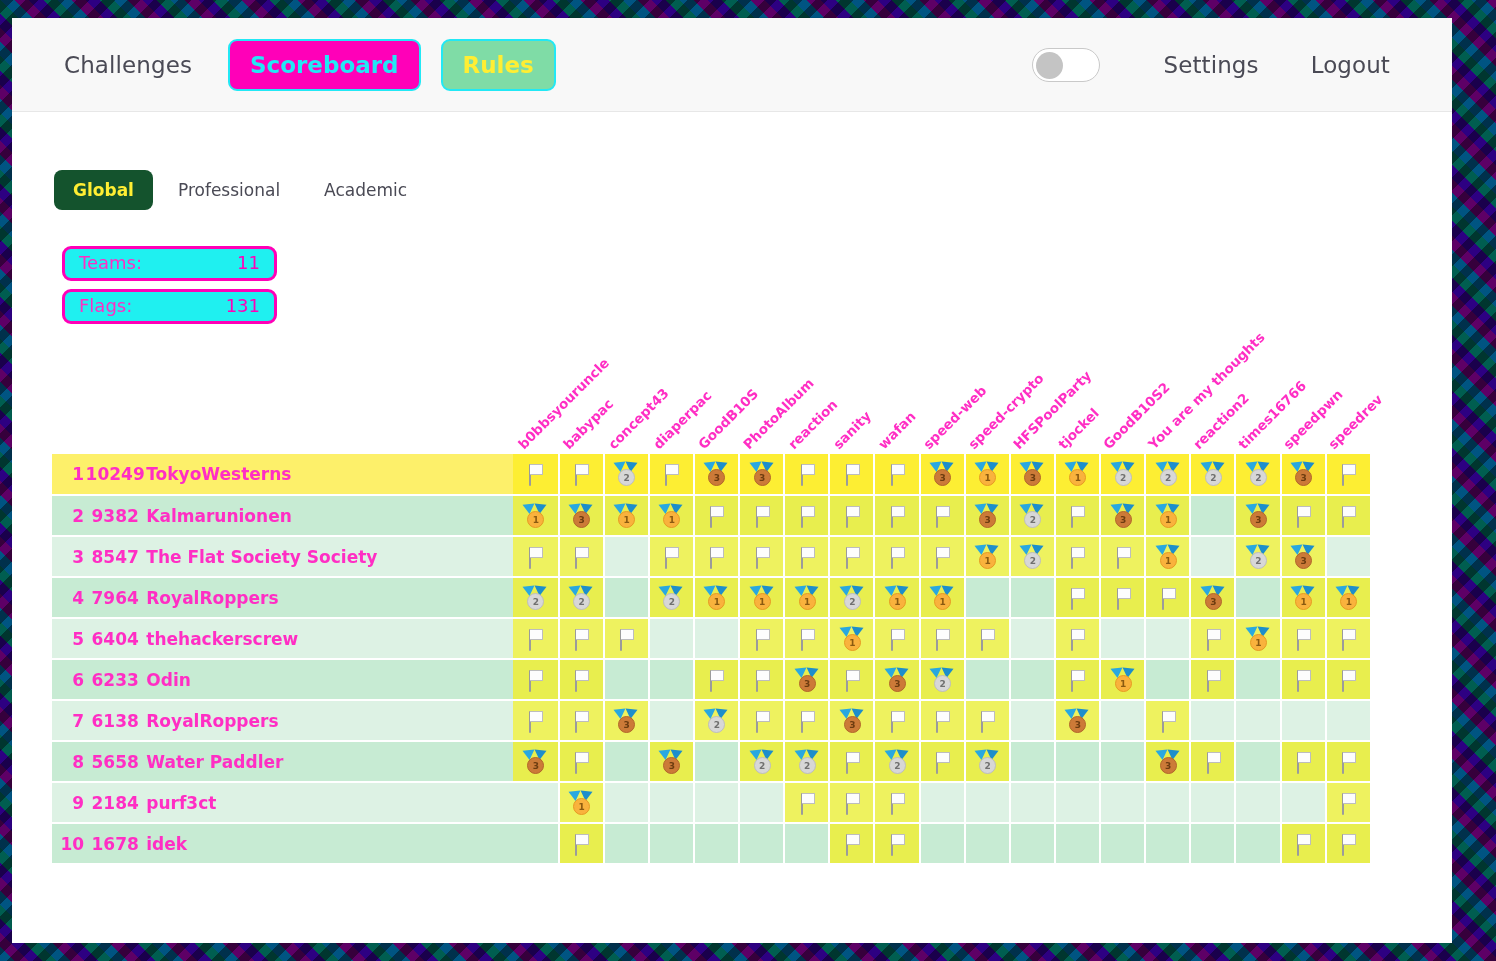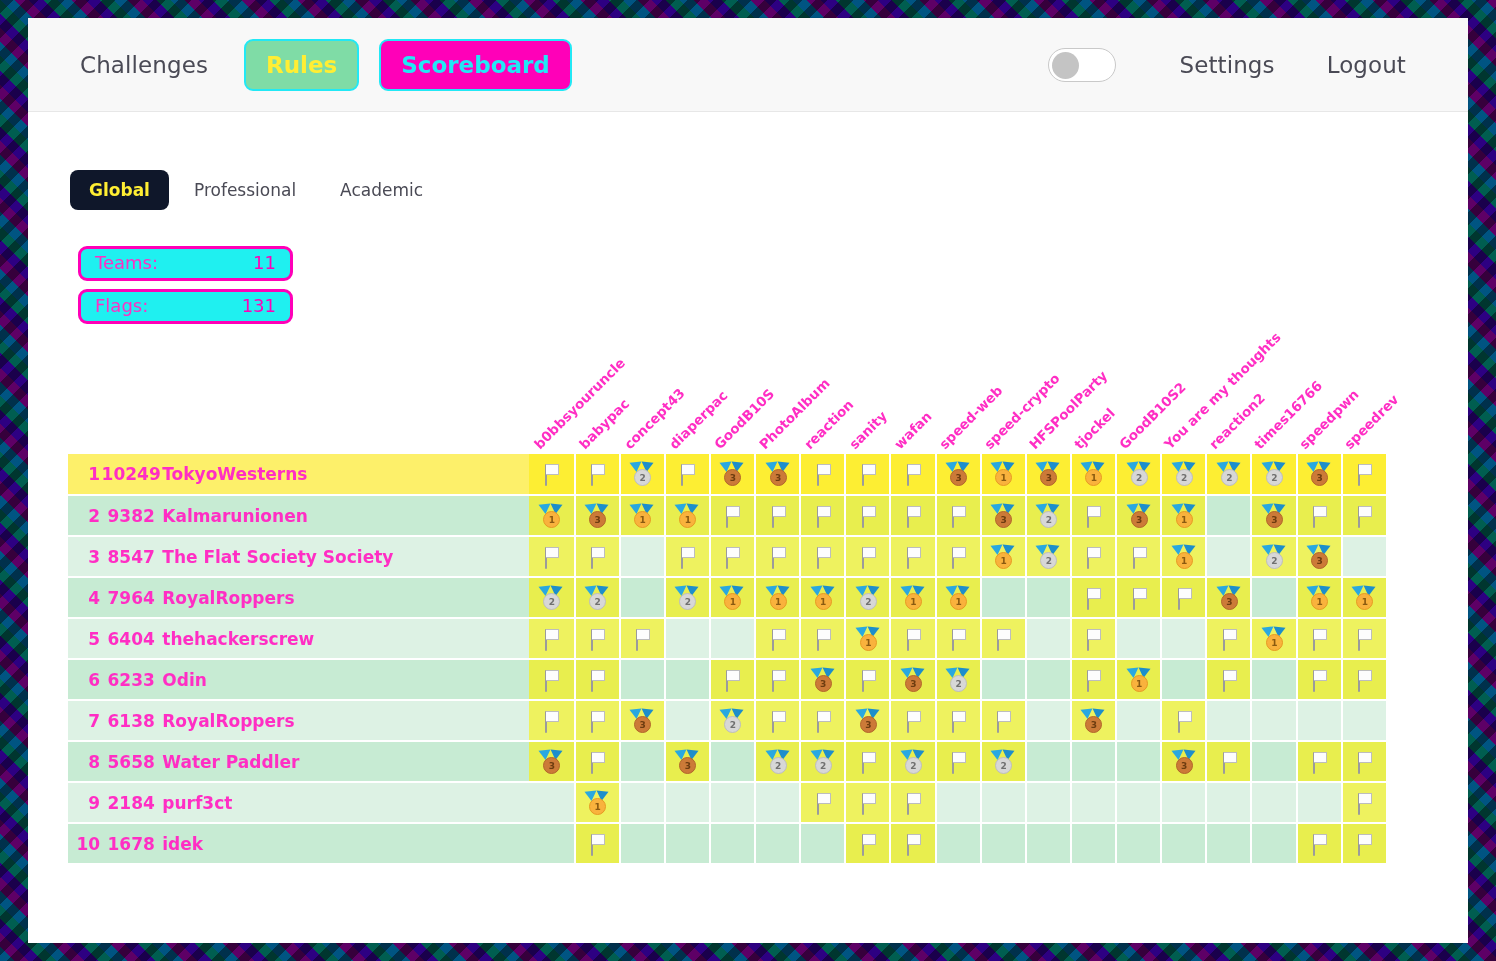--- a/index.html
+++ b/index.html
@@ -13,21 +13,21 @@
     background-color: #2a2a3a;
     background-image:
       repeating-linear-gradient(45deg, #00e5ff 0 10px, #ff00c8 10px 20px, #7a00ff 20px 30px, #00ff9d 30px 40px),
       repeating-linear-gradient(-45deg, rgba(0,0,0,.35) 0 9px, rgba(255,255,255,.12) 9px 18px);
     background-blend-mode: overlay;
   }
 
   
   #app {
     position: absolute;
-    left: 28px; top: 18px;
+    left: 12px; top: 18px;
     width: 1440px; height: 925px;
     background: #ffffff;
     box-shadow: 0 0 0 1px rgba(0,0,0,.05);
     overflow: hidden;
   }
 
   
   #navbar {
     height: 94px;
     background: #f8f8f8;
@@ -89,21 +89,21 @@
   #content { padding: 58px 40px 0 40px; }
 
   .group-tabs { display: flex; align-items: center; gap: 6px; margin-left: 2px; }
   .group-tab {
     font-size: 17px;
     color: #4a4a55;
     padding: 10px 19px;
     cursor: pointer;
   }
   .group-tab.active {
-    background: #0f172a;
+    background: #14532d;
     color: #ffee33;
     font-weight: bold;
     border-radius: 8px;
   }
 
   .stats { margin-top: 36px; margin-left: 10px; }
   .stat-box {
     width: 215px;
     background: #1ff0f0;
     border: 3px solid #ff00b8;
@@ -212,22 +212,22 @@
   .medal.bronze .disc { background: #cc7a38; color: #6d3c10; border: 1px solid #b2662a; }
 </style>
 </head>
 <body>
 
 <div id="app">
 
   <div id="navbar">
     <div class="nav-left">
       <div class="nav-link">Challenges</div>
+      <div class="nav-pill magenta">Scoreboard</div>
       <div class="nav-pill green">Rules</div>
-      <div class="nav-pill magenta">Scoreboard</div>
     </div>
     <div class="nav-right">
       <div class="toggle">
         <div class="knob"></div>
       </div>
       <div class="nav-link">Settings</div>
       <div class="nav-link">Logout</div>
     </div>
   </div>
 

